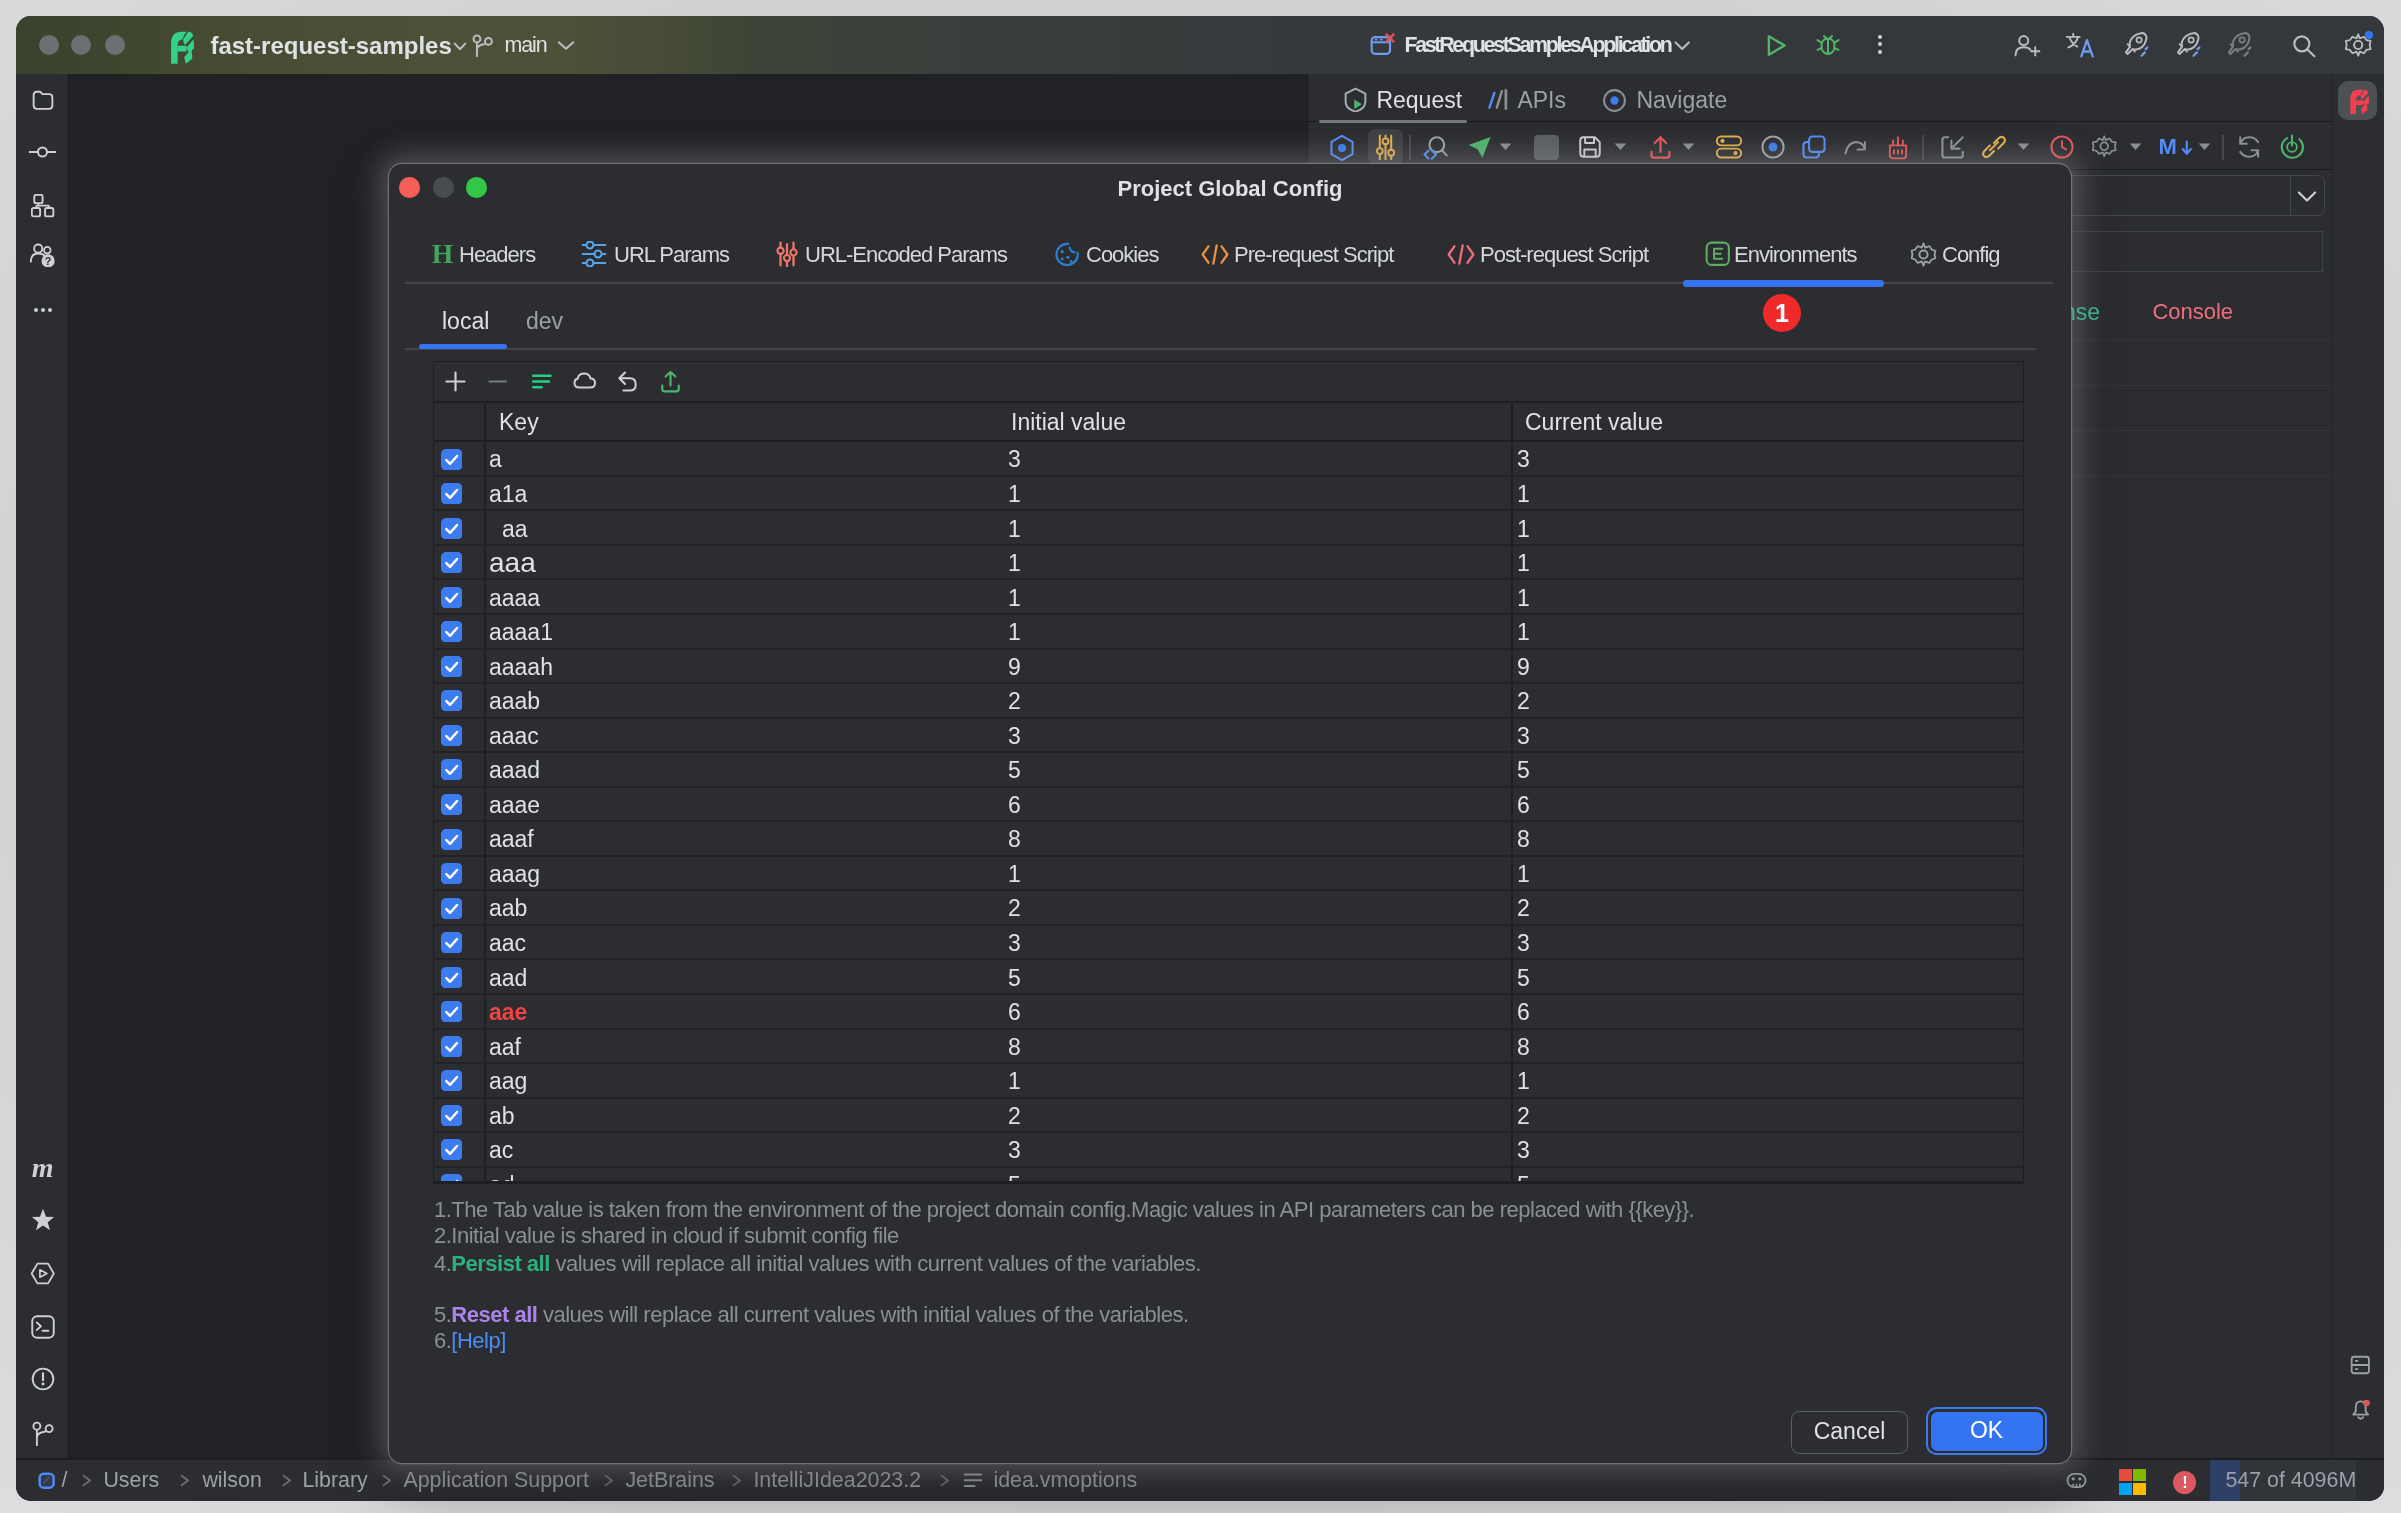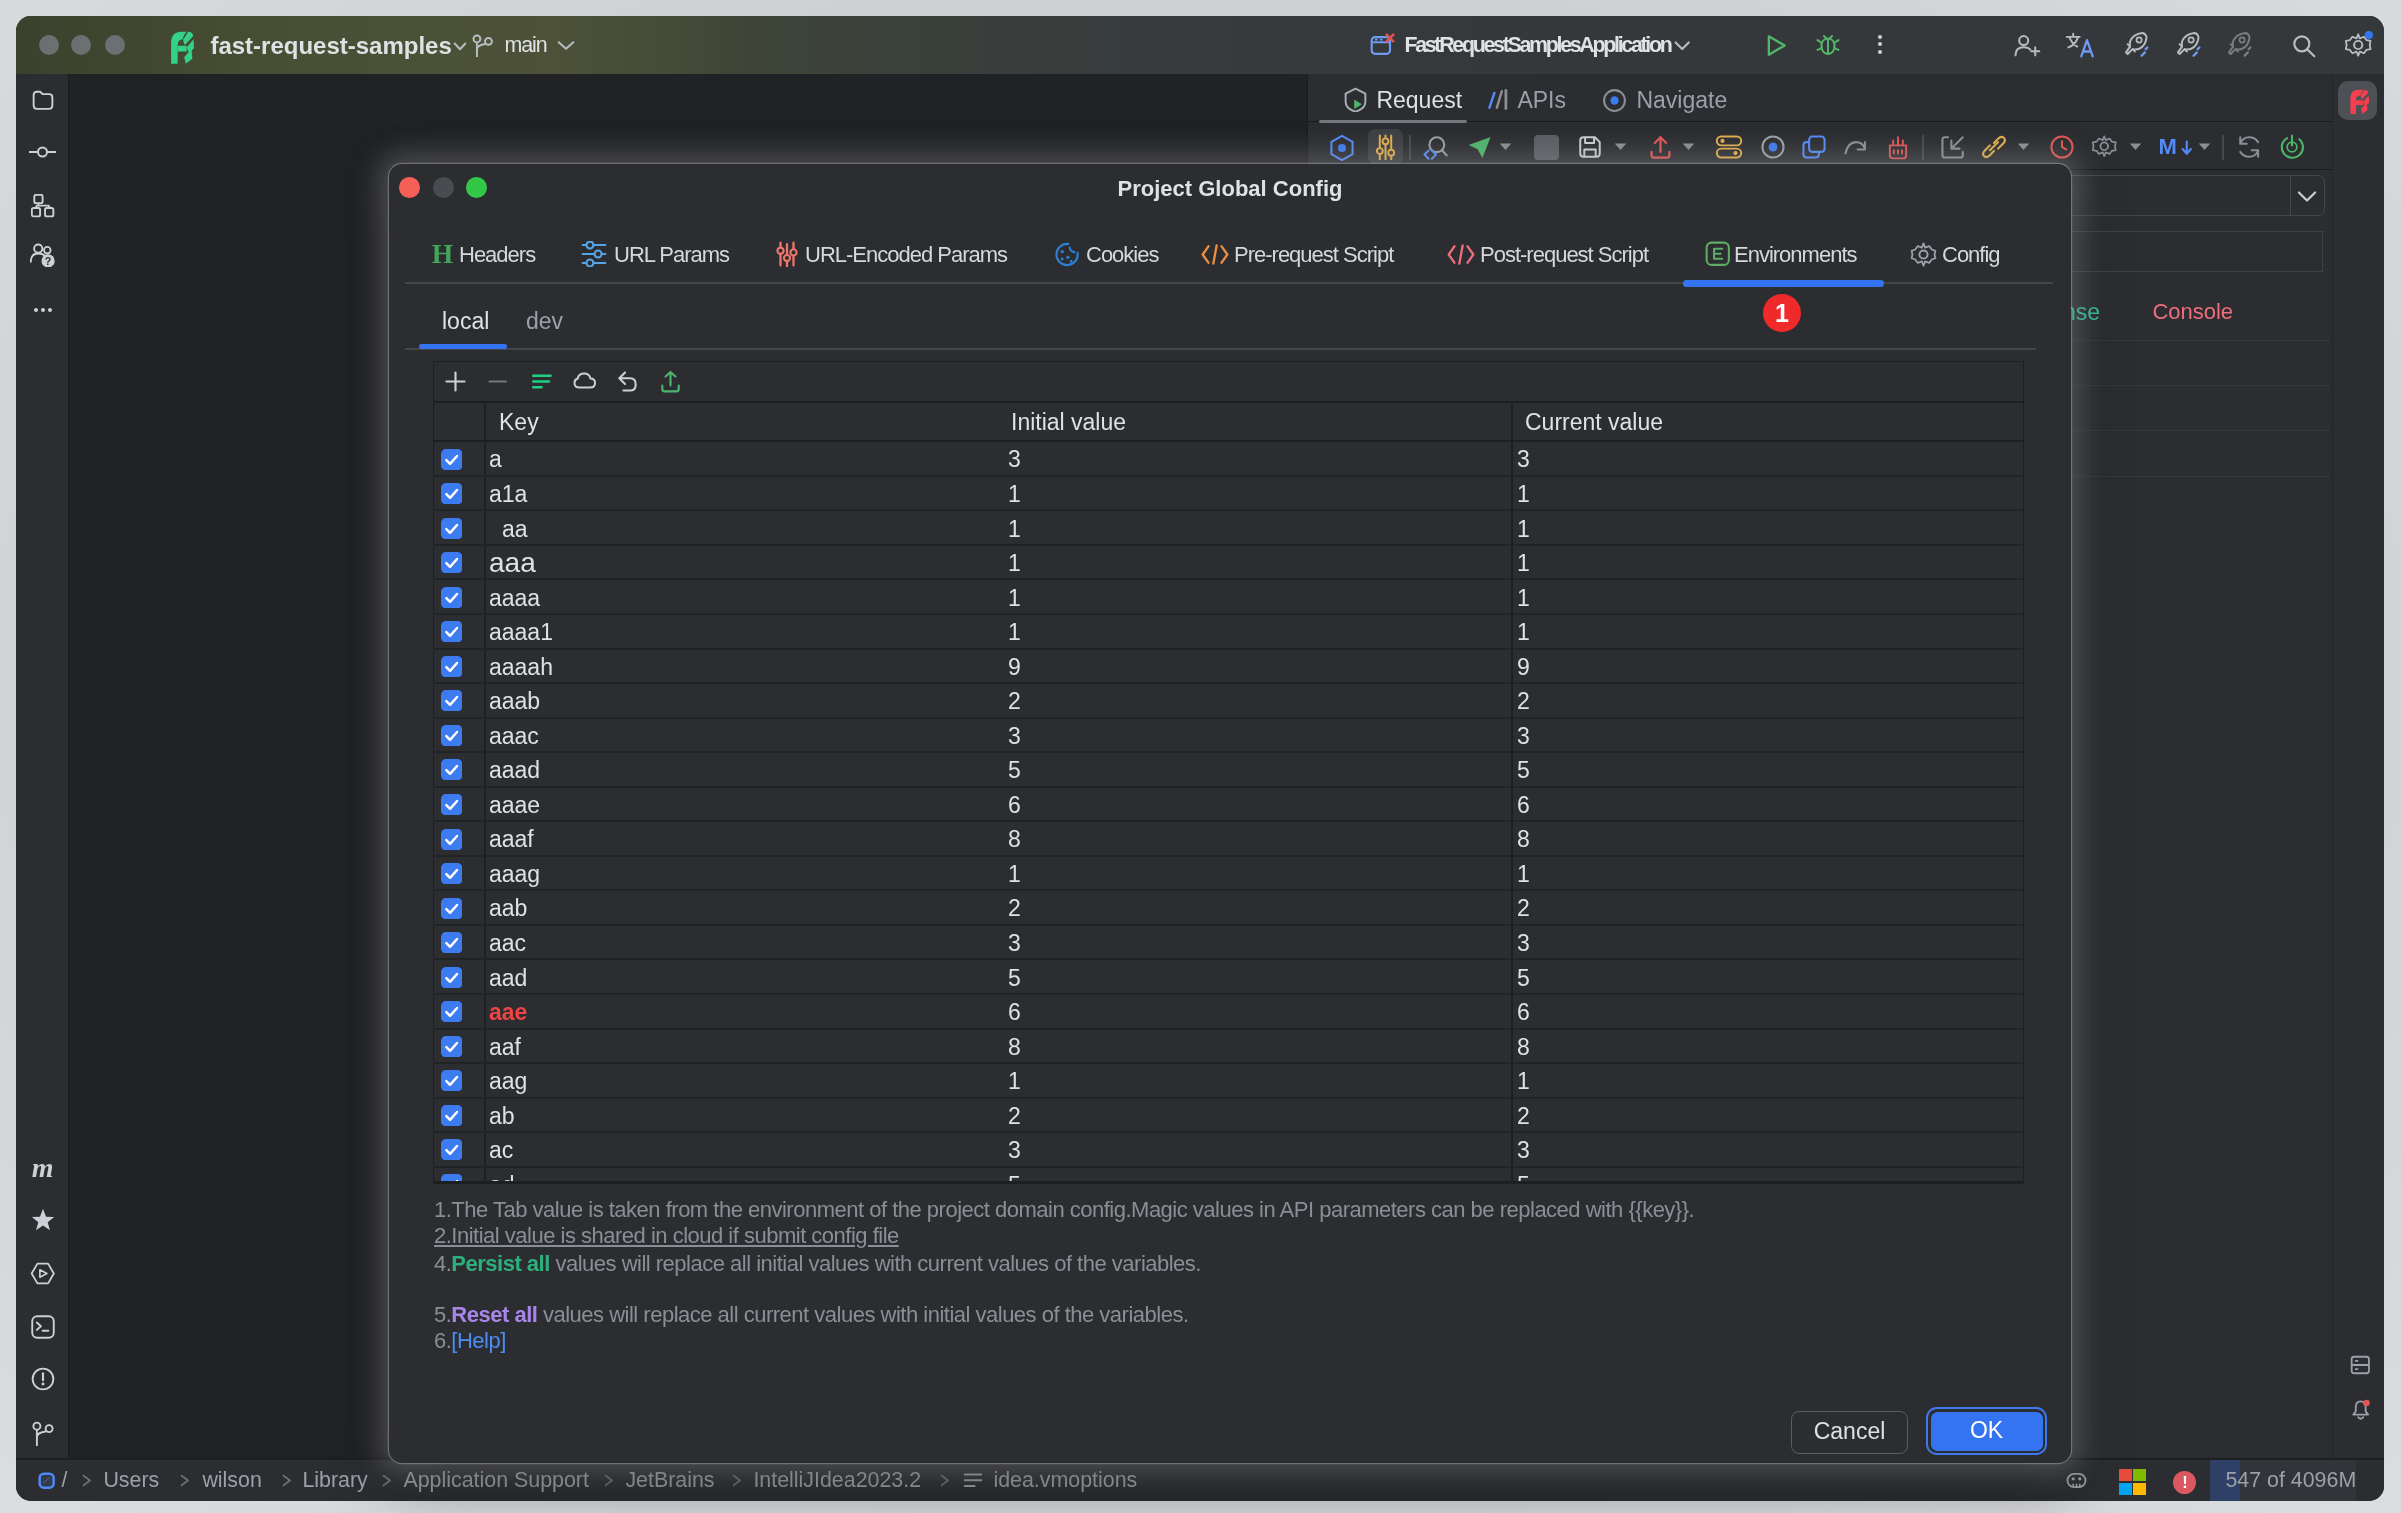--- a/index.html
+++ b/index.html
@@ -599,21 +599,21 @@
     <div style="position:absolute;left:52px;top:1010px;width:21.4px;height:21.4px;"><svg width="21.4" height="21.4" viewBox="0 0 26 26" fill="none">
         <rect width="26" height="26" rx="6" fill="#3d7bf0"></rect>
         <path d="M6.5 13.5 L11 18 L19.5 8.5" stroke="#fff" stroke-width="3" stroke-linecap="round" stroke-linejoin="round"></path>
       </svg></div>
     <div style="position:absolute;left:100px;top:1006px;width:0.8px;height:30px;font-size:23px;color:#dfe1e5;font-weight:400;line-height:30px;white-space:nowrap;">ad</div>
     <div style="position:absolute;left:619px;top:1006px;width:0.8px;height:30px;font-size:23px;color:#dfe1e5;font-weight:400;line-height:30px;white-space:nowrap;">5</div>
     <div style="position:absolute;left:1128px;top:1006px;width:0.8px;height:30px;font-size:23px;color:#dfe1e5;font-weight:400;line-height:30px;white-space:nowrap;">5</div>
     <div style="position:absolute;left:39px;top:1020px;width:1604px;height:18px;background:#2b2d30;"></div>
     <div style="position:absolute;left:44px;top:1017px;width:1591px;height:2.5px;background:#1e1f22;"></div>
     <div style="position:absolute;left:45px;top:1030px;width:1637px;height:31px;font-size:22px;color:#8b8e94;line-height:31px;white-space:nowrap;letter-spacing:-0.5px;">1.The Tab value is taken from the environment of the project domain config.Magic values in API parameters can be replaced with {{key}}.</div>
-    <div style="position:absolute;left:45px;top:1056px;width:1637px;height:31px;font-size:22px;color:#8b8e94;line-height:31px;white-space:nowrap;letter-spacing:-0.5px;text-decoration:underline;">2.Initial value is shared in cloud if submit config file</div>
+    <div style="position:absolute;left:45px;top:1056px;width:1637px;height:31px;font-size:22px;color:#8b8e94;line-height:31px;white-space:nowrap;letter-spacing:-0.5px;">2.Initial value is shared in cloud if submit config file</div>
     <div style="position:absolute;left:45px;top:1084px;width:1637px;height:31px;font-size:22px;color:#8b8e94;line-height:31px;white-space:nowrap;letter-spacing:-0.5px;">4.<span style="color:#2eaf7d;font-weight:700">Persist all</span> values will replace all initial values with current values of the variables.</div>
     <div style="position:absolute;left:45px;top:1135px;width:1637px;height:31px;font-size:22px;color:#8b8e94;line-height:31px;white-space:nowrap;letter-spacing:-0.5px;">5.<span style="color:#a985e8;font-weight:700">Reset all</span> values will replace all current values with initial values of the variables.</div>
     <div style="position:absolute;left:45px;top:1161px;width:1637px;height:31px;font-size:22px;color:#8b8e94;line-height:31px;white-space:nowrap;letter-spacing:-0.5px;">6.<span style="color:#4d8cf5">[Help]</span></div>
     <div style="position:absolute;left:1402px;top:1247px;width:117px;height:43px;border:1.6px solid #5a5d63;border-radius:8.2px;text-align:center;">
       <div style="color:#dfe1e5;font-size:23px;line-height:39px">Cancel</div>
     </div>
     <div style="position:absolute;left:1537px;top:1243px;width:121px;height:48px;border:2.5px solid #3e78ee;border-radius:10.7px;background:#2b2d30;padding:2.5px;">
       <div style="width:100%;height:100%;background:#3574f0;border-radius:6.6px;text-align:center;">
         <div style="color:#fff;font-size:23px;line-height:36px;font-weight:400">OK</div>
       </div>

